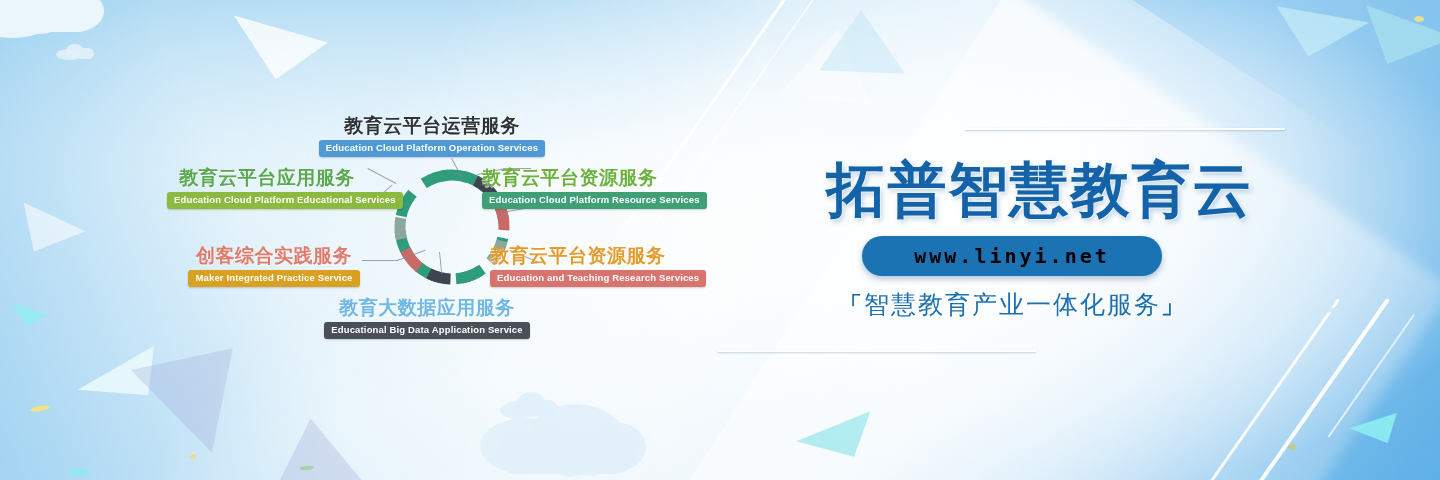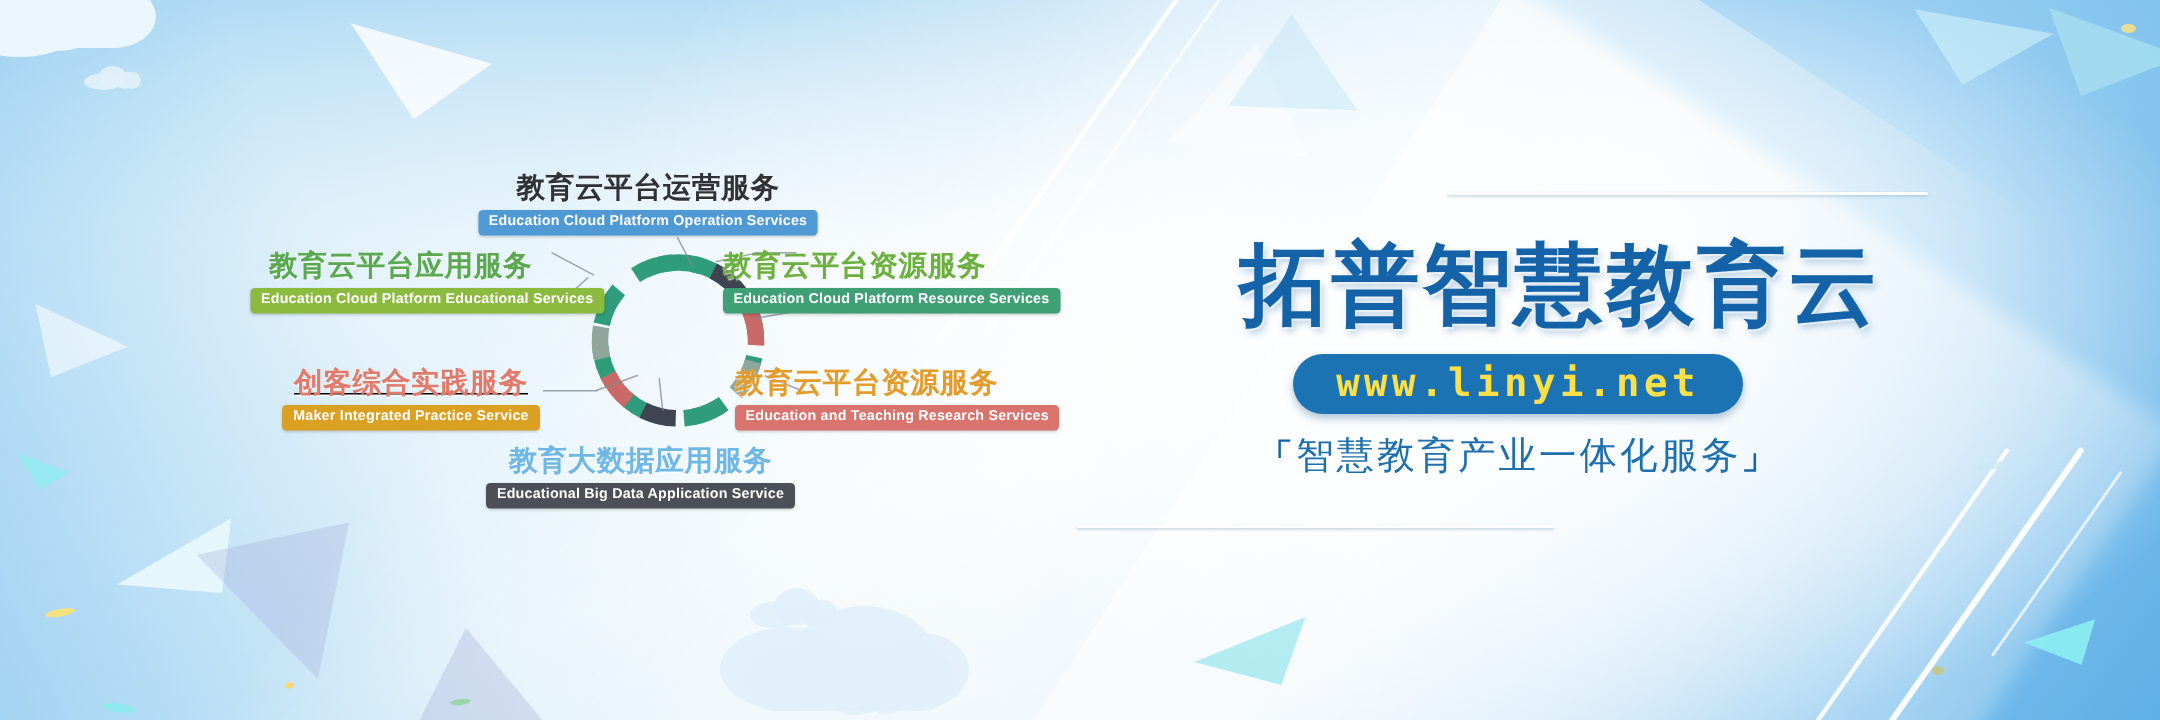--- a/index.html
+++ b/index.html
@@ -99,21 +99,21 @@
     color:#1463a8;
     text-shadow:1px 1px 0 rgba(255,255,255,.55), 2px 3px 5px rgba(70,130,180,.35);
   }
   #url-pill{
     position:absolute;left:102px;top:136px;width:300px;height:40px;
     background:#1b73b3;border-radius:20px;
     box-shadow:0 3px 6px rgba(30,90,140,.35);
     display:flex;align-items:center;justify-content:center;
   }
   #url-pill span{
-    color:#fde047;font-weight:bold;font-size:26px;letter-spacing:3px;
+    color:#000000;font-weight:bold;font-size:20px;letter-spacing:3px;
     font-family:"DejaVu Sans Mono","Liberation Mono",monospace;
   }
   #subtitle{
     position:absolute;left:50px;top:188px;width:405px;text-align:center;
     color:#1d6fae;font-size:25px;line-height:32px;letter-spacing:2px;
     font-family:"Liberation Sans","DejaVu Sans",sans-serif;
   }
   #subtitle .brk{font-weight:bold;color:#1463a8;font-size:23px;}
 </style>
 </head>
@@ -230,21 +230,21 @@
     <div class="node right" style="left:310px;top:66px;width:200px;">
       <div class="cn" style="color:#6cb13f;">教育云平台资源服务</div>
       <span class="en" style="background:#3fa076;">Education Cloud Platform Resource Services</span>
     </div>
 
     <div class="node right" style="left:318px;top:144px;width:200px;">
       <div class="cn" style="color:#e39c2b;">教育云平台资源服务</div>
       <span class="en" style="background:#d9736e;">Education and Teaching Research Services</span>
     </div>
 
-    <div class="node left" style="left:8px;top:144px;width:188px;text-decoration:underline;">
+    <div class="node left" style="left:8px;top:144px;width:188px;">
       <div class="cn" style="color:#e07a6a;">创客综合实践服务</div>
       <span class="en" style="background:#d9a021;">Maker Integrated Practice Service</span>
     </div>
 
     <div class="node center" style="left:110px;top:196px;width:290px;">
       <div class="cn" style="color:#6fb8e6;">教育大数据应用服务</div>
       <span class="en" style="background:#4a4f58;">Educational Big Data Application Service</span>
     </div>
   </div>
 

